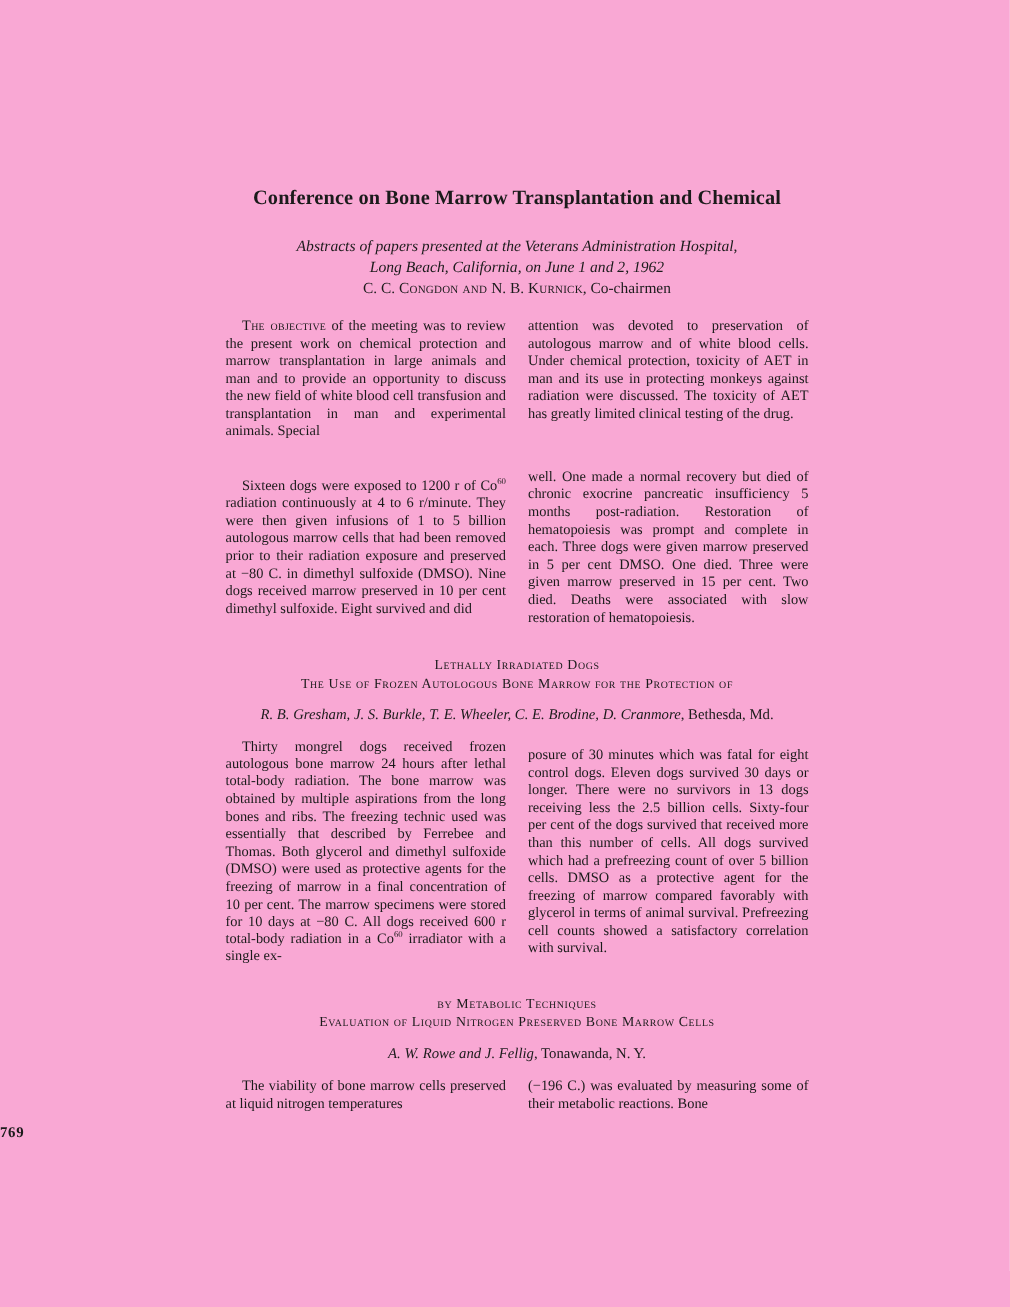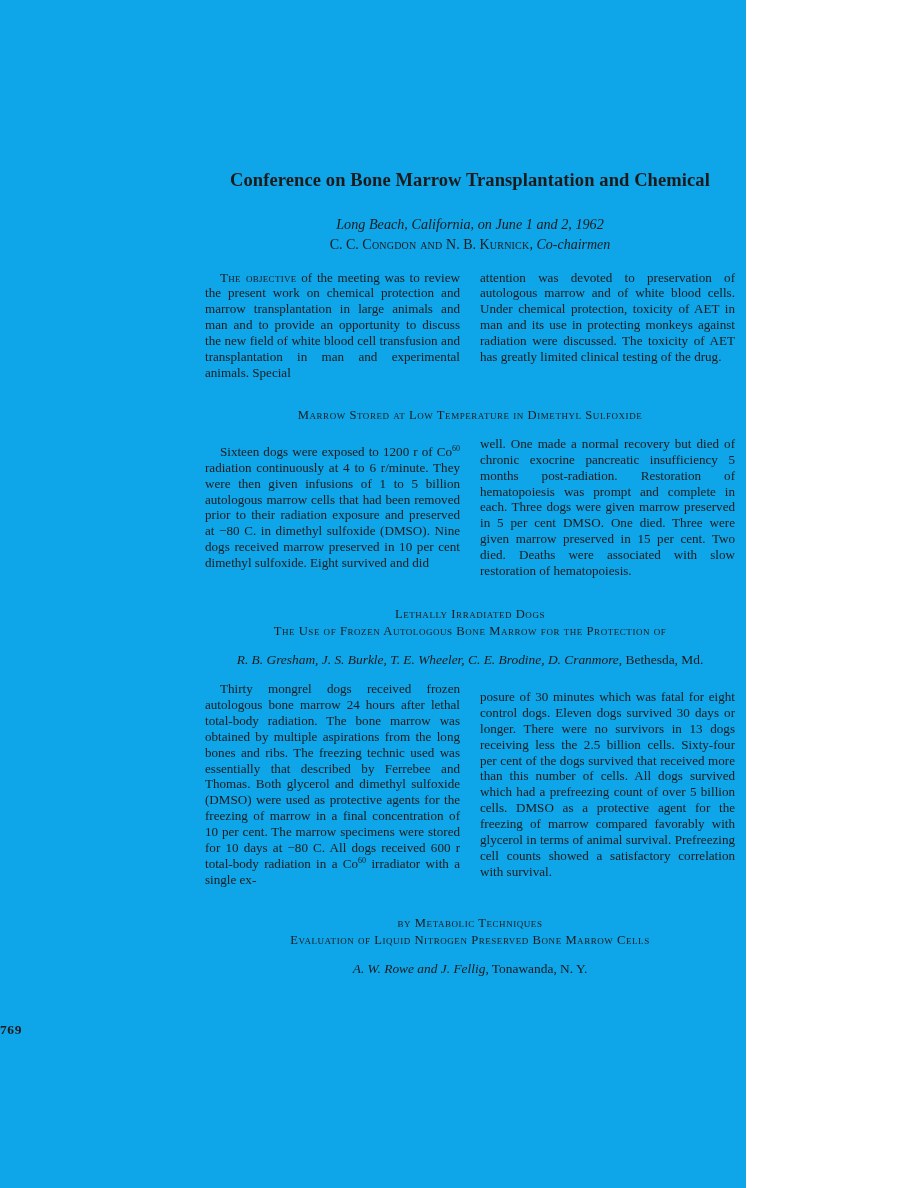--- a/index.html
+++ b/index.html
@@ -11,23 +11,23 @@
     width: 918px;
     height: 1188px;
     position: relative;
     font-family: "Liberation Serif", "DejaVu Serif", serif;
     color: #1b1b1b;
     overflow: hidden;
   }
   .page {
     position: absolute;
     left: 0; top: 0;
-    width: 746px;
+    width: 918px;
     height: 1188px;
-    background: #0ea5e9;
+    background: #f9a8d4;
   }
   .content {
     position: absolute;
     left: 205px;
     top: 168px;
     width: 530px;
   }
 
   
   .conf-title {
@@ -51,21 +51,21 @@
   .chairmen {
     text-align: center;
     font-size: 14px;
     line-height: 19px;
     margin-top: 1px;
   }
   .sc {
     font-variant: small-caps;
     letter-spacing: 0.2px;
   }
-  .chairmen .ital { font-style: italic; }
+  .chairmen .ital { }
 
   
   .cols {
     display: flex;
     justify-content: space-between;
     margin-top: 16px;
   }
   .col {
     width: 255px;
   }
@@ -128,39 +128,39 @@
 <body>
 
 <div class="page">
   <div class="content">
 
     <h1 class="conf-title">
       <span>Conference on Bone Marrow Transplantation and Chemical</span>
     </h1>
 
     <div class="abstract-note">
+      <span class="l">Abstracts of papers presented at the Veterans Administration Hospital,</span>
       <span class="l">Long Beach, California, on June 1 and 2, 1962</span>
     </div>
 
     <div class="chairmen">
       <span>C. C. </span><span class="sc">Congdon</span><span class="sc"> and </span><span>N. B. </span><span class="sc">Kurnick</span><span class="ital">, Co-chairmen</span>
     </div>
 
     <div class="cols">
       <div class="col">
         <p class="body ind"><span class="opening">The objective</span><span> of the meeting was to review the present work on chemical protection and marrow transplantation in large animals and man and to provide an opportunity to discuss the new field of white blood cell transfusion and transplantation in man and experimental animals. Special</span></p>
       </div>
       <div class="col">
         <p class="body">attention was devoted to preservation of autologous marrow and of white blood cells. Under chemical protection, toxicity of AET in man and its use in protecting monkeys against radiation were discussed. The toxicity of AET has greatly limited clinical testing of the drug.</p>
       </div>
     </div>
 
     <div class="sec1">
       <div class="art-head">
-        <span class="hl">Marrow Stored at Low Temperature in Dimethyl Sulfoxide</span>
       </div>
       <div class="cols gap-after-head">
         <div class="col">
           <p class="body ind"><span>Sixteen dogs were exposed to 1200 r of Co</span><sup>60</sup><span> radiation continuously at 4 to 6 r/minute. They were then given infusions of 1 to 5 billion autologous marrow cells that had been removed prior to their radiation exposure and preserved at −80 C. in dimethyl sulfoxide (DMSO). Nine dogs received marrow preserved in 10 per cent dimethyl sulfoxide. Eight survived and did</span></p>
         </div>
         <div class="col">
           <p class="body">well. One made a normal recovery but died of chronic exocrine pancreatic insufficiency 5 months post-radiation. Restoration of hematopoiesis was prompt and complete in each. Three dogs were given marrow preserved in 5 per cent DMSO. One died. Three were given marrow preserved in 15 per cent. Two died. Deaths were associated with slow restoration of hematopoiesis.</p>
         </div>
       </div>
     </div>
@@ -184,18 +184,26 @@
     </div>
 
     <div class="sec3">
       <div class="art-head">
         <span class="hl">by Metabolic Techniques</span>
         <span class="hl">Evaluation of Liquid Nitrogen Preserved Bone Marrow Cells</span>
       </div>
       <div class="authors">
         <span class="nm">A. W. Rowe and J. Fellig</span><span>, Tonawanda, N. Y.</span>
       </div>
+      <div class="cols gap-after-head">
+        <div class="col">
+          <p class="body ind">The viability of bone marrow cells preserved at liquid nitrogen temperatures</p>
+        </div>
+        <div class="col">
+          <p class="body">(−196 C.) was evaluated by measuring some of their metabolic reactions. Bone</p>
+        </div>
+      </div>
     </div>
 
   </div>
 
   <div class="folio">769</div>
 </div>
 
 </body></html>

